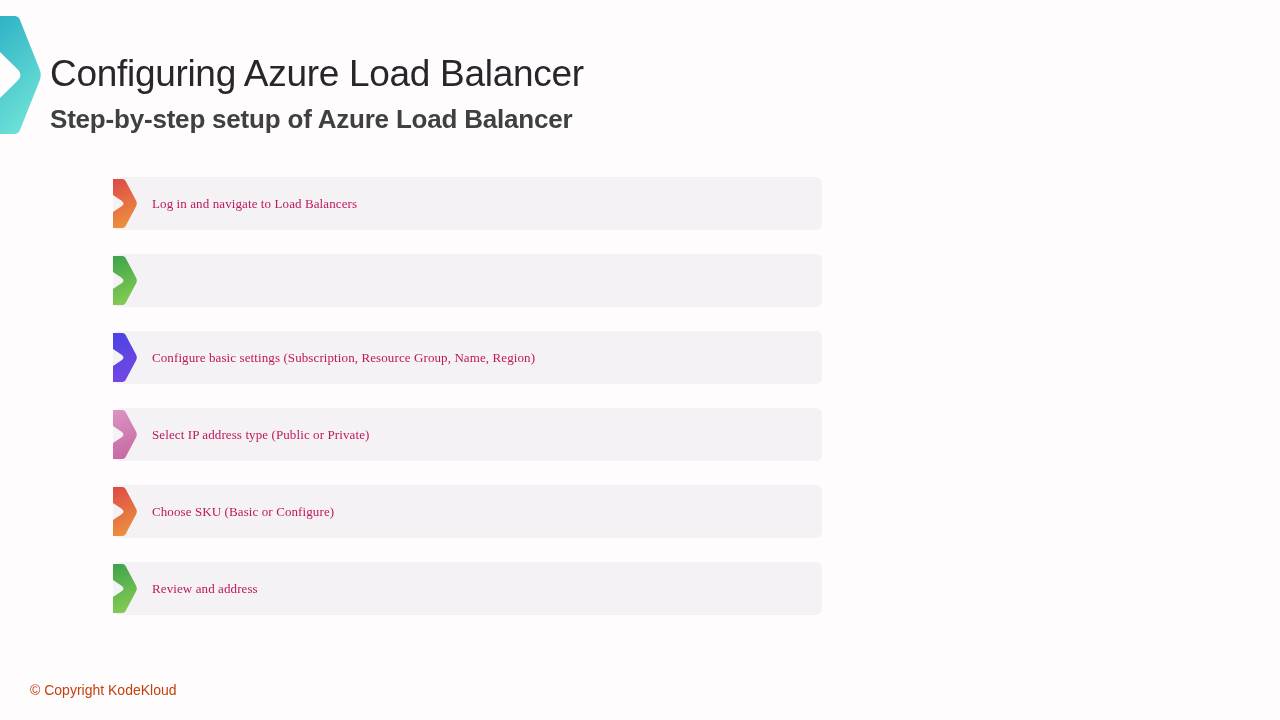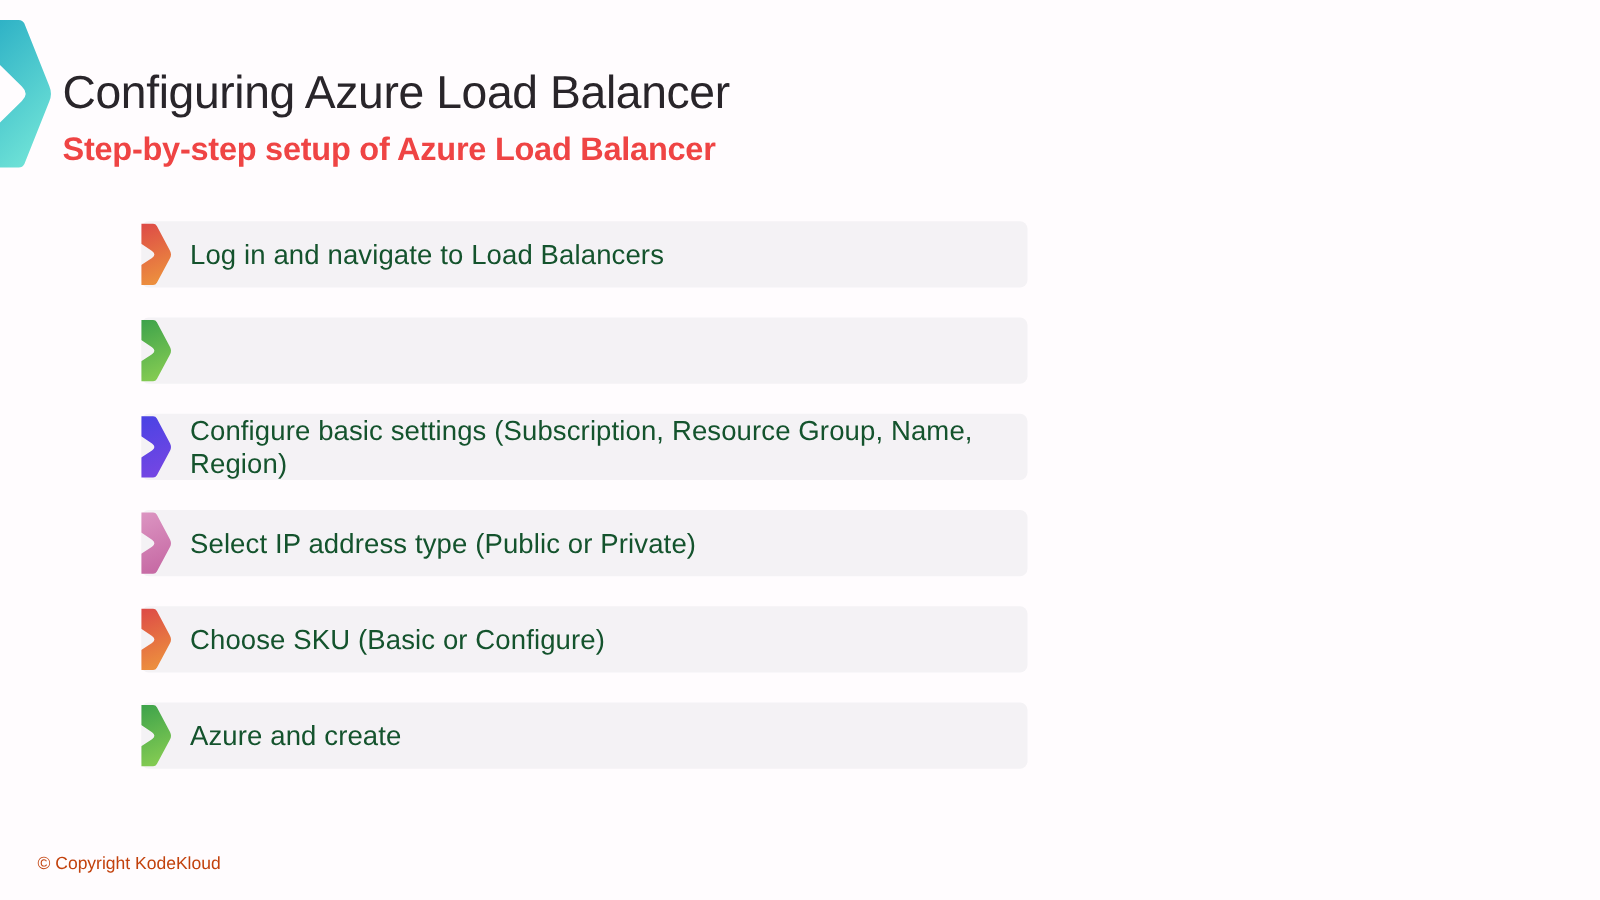--- a/index.html
+++ b/index.html
@@ -24,21 +24,21 @@
     font-size: 37px;
     font-weight: 500;
     color: #29252a;
     letter-spacing: -0.3px;
     line-height: 1.1;
   }
   .subtitle {
     margin-top: 9px;
     font-size: 26px;
     font-weight: 700;
-    color: #ef4444;
+    color: #404040;
     letter-spacing: -0.2px;
   }
 
   .steps {
     position: absolute;
     left: 113px;
     top: 177px;
     width: 709px;
   }
   .step-row {
@@ -52,23 +52,24 @@
   }
   .step-icon {
     position: absolute;
     left: 0;
     top: 0;
     width: 24px;
     height: 53px;
   }
   .step-label {
     padding-left: 39px;
-    font-size: 22px;
-    color: #14532d;
+    font-size: 13px;
+    color: #be185d;
     letter-spacing: 0.1px;
+    font-family: Liberation Serif, serif;
   }
 
   .footer {
     position: absolute;
     left: 30px;
     top: 682px;
     font-size: 14px;
     color: #c2410c;
   }
 </style>
@@ -161,20 +162,20 @@
     <div class="step-row">
       <svg class="step-icon" viewBox="0 0 24 53">
         <defs>
             <linearGradient id="grad-step-5" x1="0" y1="0" x2="0.2" y2="1">
           <stop offset="0" stop-color="#3da24b"></stop>
           <stop offset="1" stop-color="#82ca52"></stop>
         </linearGradient>
           </defs>
         <path fill="url(#grad-step-5)" d="M0 2 L9.5 2 Q11.5 2 12.5 3.8 L23 23.5 Q24.6 26.5 23 29.5 L12.5 49.2 Q11.5 51 9.5 51 L0 51 L0 35 L8.6 29.3 Q12.4 26.5 8.6 23.7 L0 18 Z"></path>
       </svg>
-      <span class="step-label">Azure and create</span>
+      <span class="step-label">Review and address</span>
     </div>
 
   </div>
 
   <div class="footer">© Copyright KodeKloud</div>
 
 </div>
 
 </body></html>

